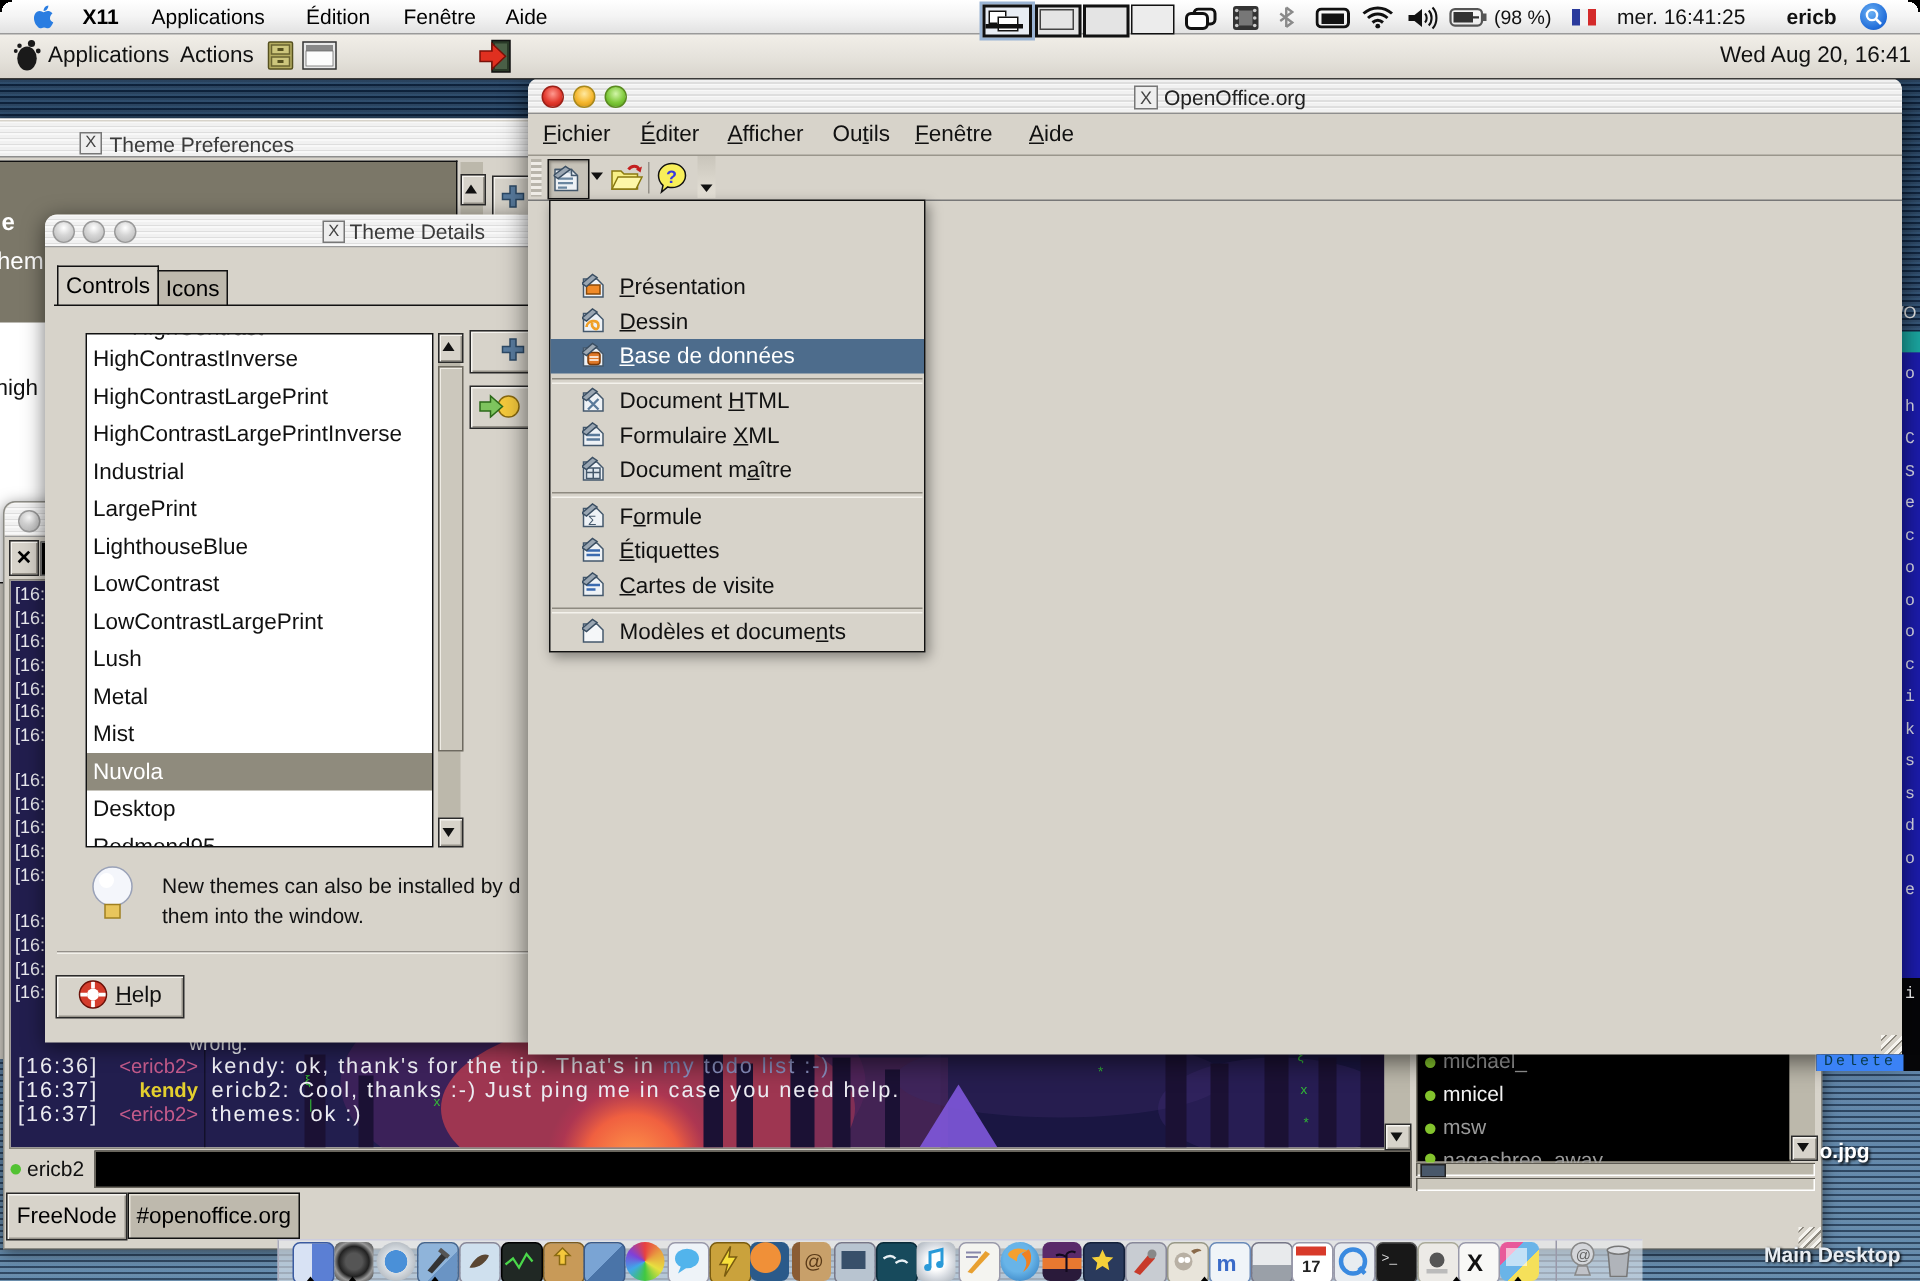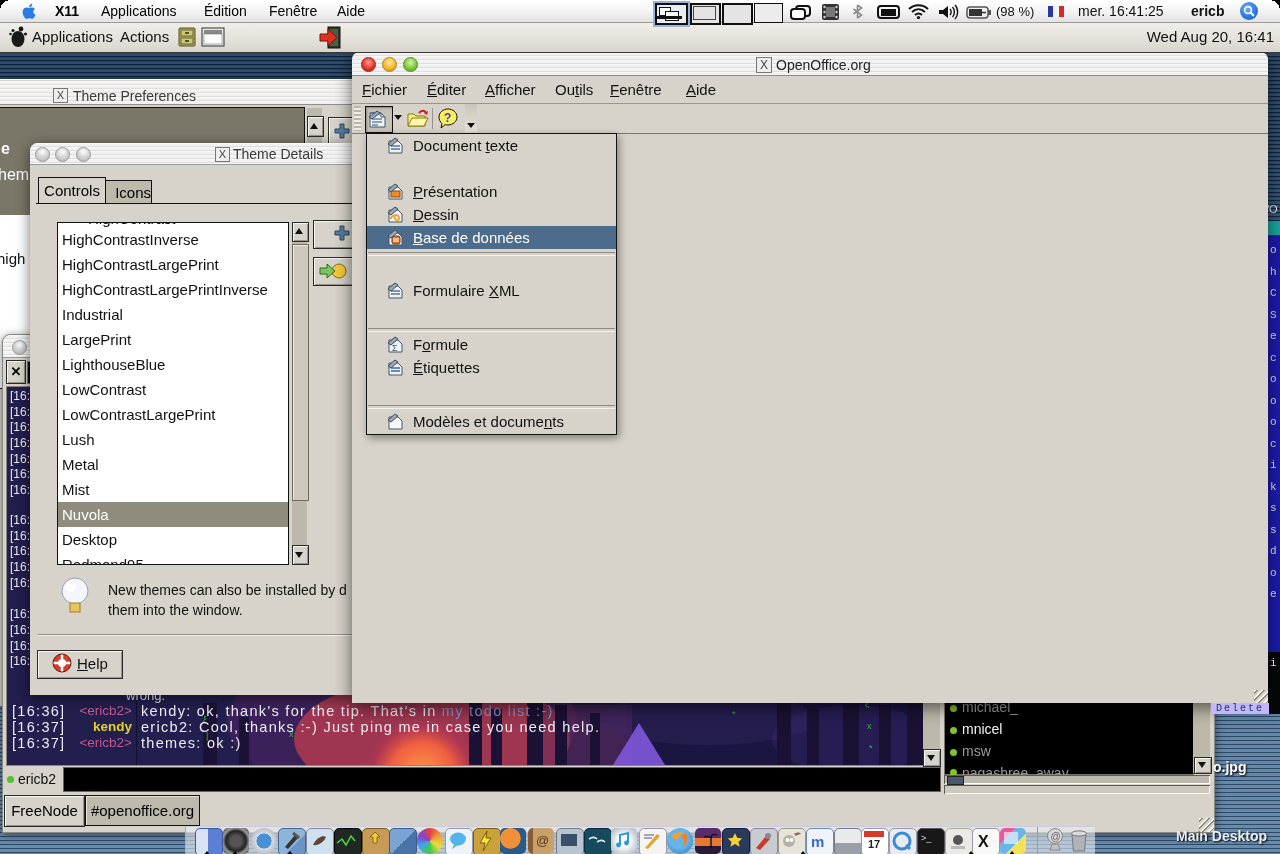--- a/index.html
+++ b/index.html
@@ -176,21 +176,21 @@
 
 <div class="w" style="left:30px;top:143px;width:322px;height:552px;background:#d7d3ca;border-radius:8px 8px 0 0;box-shadow:0 3px 14px rgba(0,0,0,.55)">
   <div class="w pin" style="left:0;top:0;width:322px;height:21px;border-radius:8px 0 0 0;border-bottom:1px solid #9a9a9a"></div>
   <div class="w" style="left:5px;top:4px;width:13px;height:13px;border-radius:50%;background:radial-gradient(circle at 50% 30%,#fff 0%,#d6d6d6 45%,#b5b5b5 100%);border:1px solid #999"></div>
   <div class="w" style="left:25px;top:4px;width:13px;height:13px;border-radius:50%;background:radial-gradient(circle at 50% 30%,#fff 0%,#d6d6d6 45%,#b5b5b5 100%);border:1px solid #999"></div>
   <div class="w" style="left:46px;top:4px;width:13px;height:13px;border-radius:50%;background:radial-gradient(circle at 50% 30%,#fff 0%,#d6d6d6 45%,#b5b5b5 100%);border:1px solid #999"></div>
   <div class="w" style="left:185px;top:4px;width:13px;height:13px;background:#eee;border:1px solid #777;color:#444;font-size:11px;text-align:center;line-height:13px">X</div>
   <div class="w txt" style="left:203px;top:4px;font-size:14px;color:#3a3a3a">Theme Details</div>
 
   <div class="w" style="left:8px;top:34px;width:66px;height:26px;background:#d7d3ca;border:1px solid #111;border-bottom:none;font-size:15px;text-align:center;line-height:26px">Controls</div>
-  <div class="w" style="left:75px;top:37px;width:45px;height:23px;background:#beb9ad;border:1px solid #111;border-bottom:none;font-size:15px;text-align:right;line-height:23px">Icons</div>
+  <div class="w" style="left:75px;top:37px;width:45px;height:23px;background:#beb9ad;border:1px solid #111;border-bottom:none;font-size:15px;text-align:center;line-height:23px">Icons</div>
   <div class="w" style="left:6px;top:60px;width:316px;height:1px;background:#111"></div>
 
   <div class="w" style="left:27px;top:79px;width:230px;height:341px;background:#fff;border:1px solid #111;overflow:hidden;font-size:15px;color:#111">
     <div class="w txt" style="left:30px;top:-12px">HighContrast</div>
     <div class="w txt" style="left:4px;top:9px">HighContrastInverse</div>
     <div class="w txt" style="left:4px;top:34px">HighContrastLargePrint</div>
     <div class="w txt" style="left:4px;top:59px">HighContrastLargePrintInverse</div>
     <div class="w txt" style="left:4px;top:84px">Industrial</div>
     <div class="w txt" style="left:4px;top:109px">LargePrint</div>
     <div class="w txt" style="left:4px;top:134px">LighthouseBlue</div>
@@ -294,67 +294,78 @@
         </svg>
   </div>
   <div class="w" style="left:113px;top:52px;width:12px;height:28px;background:linear-gradient(to bottom,#c9c5bb,#e6e2d8)"></div>
   <div class="w" style="left:115px;top:71px;width:0;height:0;border-left:4px solid transparent;border-right:4px solid transparent;border-top:5px solid #111"></div>
 
   <div class="w" style="left:902px;top:638px;width:14px;height:13px;background:repeating-linear-gradient(135deg,#f5f3ee 0 2px,#8e8a80 2px 3px,#d7d3ca 3px 5px)"></div>
 </div>
 
 <div class="w" id="popup" style="left:366px;top:133px;width:249px;height:300px;background:#d7d3ca;border:1px solid #111;box-shadow:2px 3px 8px rgba(0,0,0,.4);font-size:15px;color:#111">
   <div class="w" style="left:0;top:92px;width:249px;height:23px;background:#4d6c8c"></div>
-  <div class="mi" style="top:0px"><span class="mic"><svg width="15" height="17">
-            <path d="M1 4h9l4 4v8H1z" fill="#eef2f6" stroke="#44586c"></path>
-            <path d="M3 9h9M3 12h9" stroke="#5a7a9a" stroke-width="1.6"></path>
-            <path d="M0 7l7-6 3 2-7 6z" fill="#9aa6b2" stroke="#3a4e62"></path>
-          </svg></span>Document <u>t</u>exte</div>
   <div class="mi" style="top:46px"><span class="mic"><svg width="15" height="17">
             <path d="M1 4h9l4 4v8H1z" fill="#eef2f6" stroke="#44586c"></path>
             <rect x="3" y="8" width="9" height="6" fill="#f08a28" stroke="#8a4a08"></rect>
             <path d="M0 7l7-6 3 2-7 6z" fill="#9aa6b2" stroke="#3a4e62"></path>
           </svg></span><u>P</u>résentation</div>
   <div class="mi" style="top:92px;color:#fff"><span class="mic"><svg width="15" height="17">
             <path d="M1 4h9l4 4v8H1z" fill="#eef2f6" stroke="#44586c"></path>
             <rect x="4" y="7" width="8" height="8" rx="2" fill="#e07828" stroke="#7a3a08"></rect>
             <path d="M5 10h6M5 12h6" stroke="#fff"></path>
             <path d="M0 7l7-6 3 2-7 6z" fill="#9aa6b2" stroke="#3a4e62"></path>
           </svg></span><u>B</u>ase de données</div>
   <div class="mi" style="top:69px"><span class="mic"><svg width="15" height="17">
             <path d="M1 4h9l4 4v8H1z" fill="#eef2f6" stroke="#44586c"></path>
             <path d="M3 13c0-4 8-6 8-1s-6 1-4-2" fill="none" stroke="#f0a028" stroke-width="1.8"></path>
             <path d="M0 7l7-6 3 2-7 6z" fill="#9aa6b2" stroke="#3a4e62"></path>
           </svg></span><u>D</u>essin</div>
   <div class="sep" style="top:118px"></div>
+  <div class="mi" style="top:122px"><span class="mic"><svg width="15" height="17">
+            <path d="M1 4h9l4 4v8H1z" fill="#eef2f6" stroke="#44586c"></path>
+            <path d="M4 8l7 7M11 8l-7 7" stroke="#5a7a9a" stroke-width="1.6"></path>
+            <path d="M0 7l7-6 3 2-7 6z" fill="#9aa6b2" stroke="#3a4e62"></path>
+          </svg></span>Document <u>H</u>TML</div>
   <div class="mi" style="top:145px"><span class="mic"><svg width="15" height="17">
             <path d="M1 4h9l4 4v8H1z" fill="#eef2f6" stroke="#44586c"></path>
             <path d="M3 9h9M3 12h9" stroke="#5a7a9a" stroke-width="1.6"></path>
             <path d="M0 7l7-6 3 2-7 6z" fill="#9aa6b2" stroke="#3a4e62"></path>
           </svg></span>Formulaire <u>X</u>ML</div>
+  <div class="mi" style="top:168px"><span class="mic"><svg width="15" height="17">
+            <path d="M1 4h9l4 4v8H1z" fill="#eef2f6" stroke="#44586c"></path>
+            <rect x="3" y="8" width="9" height="7" fill="#dfe7ee" stroke="#44586c"></rect>
+            <path d="M7.5 8v7M3 11h9" stroke="#44586c"></path>
+            <path d="M0 7l7-6 3 2-7 6z" fill="#9aa6b2" stroke="#3a4e62"></path>
+          </svg></span>Document m<u>a</u>ître</div>
   <div class="sep" style="top:194px"></div>
   <div class="mi" style="top:199px"><span class="mic"><svg width="15" height="17">
             <path d="M1 4h9l4 4v8H1z" fill="#eef2f6" stroke="#44586c"></path>
             <text x="4" y="15" font-size="9" fill="#44586c">Σ</text>
             <path d="M0 7l7-6 3 2-7 6z" fill="#9aa6b2" stroke="#3a4e62"></path>
           </svg></span>F<u>o</u>rmule</div>
   <div class="mi" style="top:222px"><span class="mic"><svg width="15" height="17">
             <path d="M1 4h9l4 4v8H1z" fill="#eef2f6" stroke="#44586c"></path>
             <path d="M3 9h9M3 12h9" stroke="#3a6ab0" stroke-width="1.6"></path>
             <path d="M0 7l7-6 3 2-7 6z" fill="#9aa6b2" stroke="#3a4e62"></path>
           </svg></span><u>É</u>tiquettes</div>
+  <div class="mi" style="top:245px"><span class="mic"><svg width="15" height="17">
+            <path d="M1 4h9l4 4v8H1z" fill="#eef2f6" stroke="#44586c"></path>
+            <path d="M3 9h9M3 12h6" stroke="#3a6ab0" stroke-width="1.6"></path>
+            <path d="M0 7l7-6 3 2-7 6z" fill="#9aa6b2" stroke="#3a4e62"></path>
+          </svg></span><u>C</u>artes de visite</div>
   <div class="sep" style="top:271px"></div>
   <div class="mi" style="top:276px"><span class="mic"><svg width="15" height="17">
             <path d="M1 4h9l4 4v8H1z" fill="#f5f7f9" stroke="#44586c"></path>
             <path d="M0 7l7-6 3 2-7 6z" fill="#9aa6b2" stroke="#3a4e62"></path>
           </svg></span>Modèles et docume<u>n</u>ts</div>
 </div>
 
 <div class="w" style="left:1211px;top:703px;width:69px;height:11px;background:#060608"></div>
-<div class="w" style="left:1211px;top:703px;width:58px;height:11px;background:#c4b5fd;color:#083a4a;font-size:10px;line-height:11px;text-align:center;font-family:'Liberation Mono',monospace;letter-spacing:2px">Delete</div>
+<div class="w" style="left:1211px;top:703px;width:58px;height:11px;background:#3b82f6;color:#083a4a;font-size:10px;line-height:11px;text-align:center;font-family:'Liberation Mono',monospace;letter-spacing:2px">Delete</div>
 
 <div class="w txt" style="left:1213px;top:760px;font-size:14px;font-weight:bold;color:#fff;text-shadow:1px 1px 2px #000">o.jpg</div>
 <div class="w txt" style="left:1176px;top:829px;font-size:14px;font-weight:bold;color:#e8edf2;text-shadow:1px 1px 2px #000">Main Desktop</div>
 
 <div class="w" id="dock" style="left:185px;top:826px;width:909px;height:28px;background:rgba(233,238,243,0.6);border-left:1px solid #aab;border-top:1px solid #ccd">
   <div class="di" style="left:9px;background:linear-gradient(90deg,#d8e2f4 0 46%,#5b7fd4 46%);border:1px solid #3a5aa0"></div>
   <div class="di" style="left:37px;background:radial-gradient(circle,#555 0 30%,#222 55%,#999 72%,#333 100%)"></div>
   <div class="di" style="left:65px;border-radius:50%;background:radial-gradient(circle,#4a90d8 0 40%,#d8dde2 42%,#9aa2aa 100%)"></div>
   <div class="di" style="left:92px;background:linear-gradient(135deg,#8fb4da 0 60%,#6a94c4 60%);border:1px solid #46668e"><svg width="24" height="24">
           <path d="M6 18L16 6l3 3L9 20z" fill="#333"></path>

